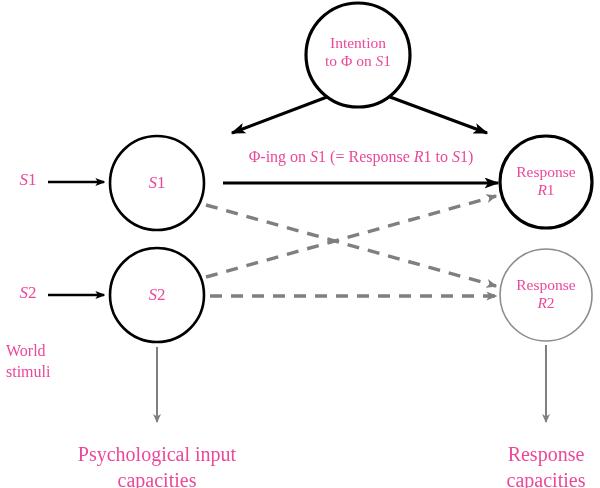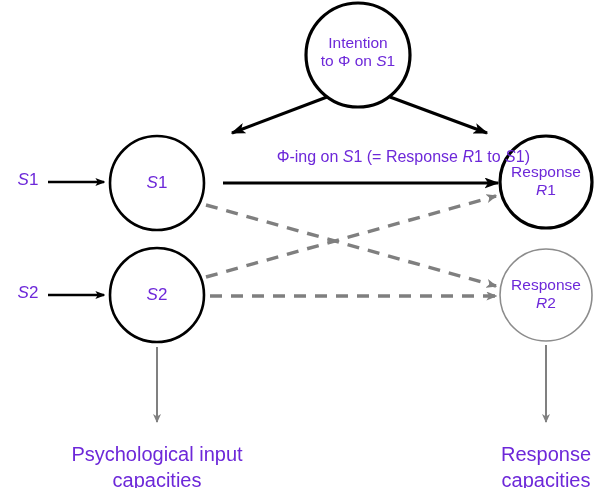--- a/index.html
+++ b/index.html
@@ -19,22 +19,22 @@
     position: absolute;
     left: 0;
     top: 0;
     width: 600px;
     height: 488px;
   }
   .node-label,
   .plain-label {
     position: absolute;
     text-align: center;
-    color: #6d28d9;
-    font-family: Liberation Sans, sans-serif;
+    color: #ec4899;
+    font-family: Liberation Serif, serif;
     line-height: 1.18;
     white-space: nowrap;
     user-select: none;
   }
   .ital {
     font-style: italic;
   }
   
   .lbl-intention { font-size: 15.5px; }
   .lbl-s        { font-size: 17px; }
@@ -121,28 +121,32 @@
   </div>
 
   <div class="plain-label lbl-stim" style="left:8px; top:170px; width:40px;">
     <span class="ital">S</span><span>1</span>
   </div>
 
   <div class="plain-label lbl-stim" style="left:8px; top:283px; width:40px;">
     <span class="ital">S</span><span>2</span>
   </div>
 
+  <div class="plain-label lbl-world" style="left:6px; top:341px; width:110px;">
+    <span>World</span><br>
+    <span>stimuli</span>
+  </div>
 
   <div class="plain-label lbl-caption" style="left:37px; top:441px; width:240px;">
     <span>Psychological input</span><br>
     <span>capacities</span>
   </div>
 
   <div class="plain-label lbl-caption" style="left:466px; top:441px; width:160px;">
     <span>Response</span><br>
     <span>capacities</span>
   </div>
 
-  <div class="plain-label lbl-edge" style="left:240px; top:148px; width:290px; text-align:right;">
+  <div class="plain-label lbl-edge" style="left:216px; top:148px; width:290px; text-align:center;">
     <span>Φ</span><span>-ing on </span><span class="ital">S</span><span>1 (= Response </span><span class="ital">R</span><span>1 to </span><span class="ital">S</span><span>1)</span>
   </div>
 
 </div>
 
 </body></html>

